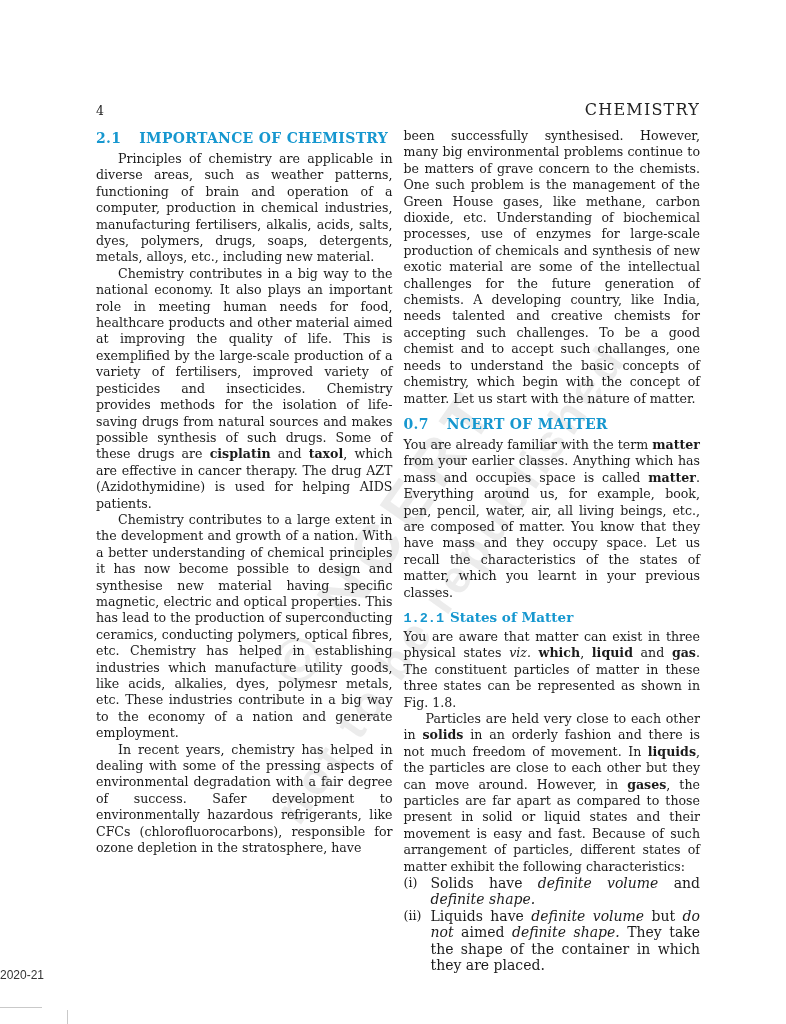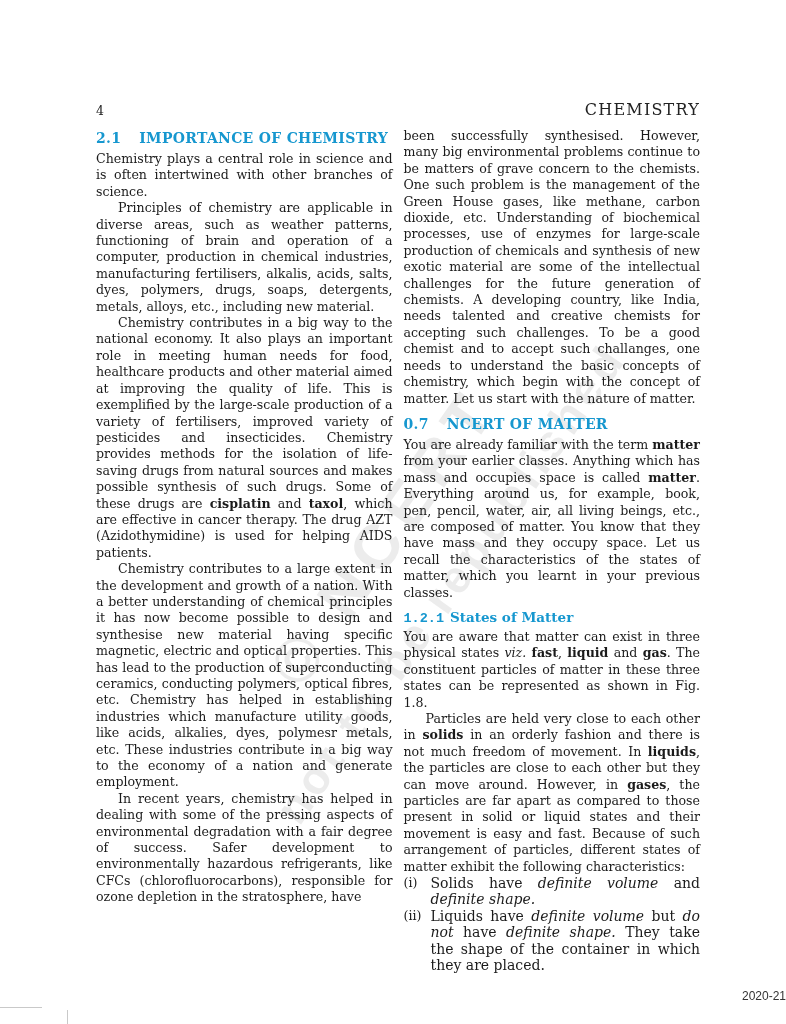--- a/index.html
+++ b/index.html
@@ -95,24 +95,24 @@
   .li-body {
     flex: 1;
     font-size: 14px;
     line-height: 16.4px;
     text-align: justify;
   }
 
   
   .footer {
     position: absolute;
-    bottom: 21px;
+    bottom: 42px;
     left: 0;
     width: 786px;
-    text-align: right;
+    text-align: left;
     font-family: "Liberation Sans", sans-serif;
     font-size: 12px;
     color: #333;
     z-index: 1;
   }
 
   
   .crop-h {
     position: absolute;
     left: 0; bottom: 16px;
@@ -140,46 +140,45 @@
     <div class="wm1">© NCERT</div>
     <div class="wm2">not to be republished</div>
   </div>
 
   <div class="columns">
 
     <section class="col">
       <h2 class="sec-head first">
         <span class="sec-num">2.1</span><span>IMPORTANCE OF CHEMISTRY</span>
       </h2>
-      <p class="para"><span>Chemistry plays a central role in science and is often intertwined with other branches of science.</span></p>
       <p class="para indent"><span>Principles of chemistry are applicable in diverse areas, such as weather patterns, functioning of brain and operation of a computer, production in chemical industries, manufacturing fertilisers, alkalis, acids, salts, dyes, polymers, drugs, soaps, detergents, metals, alloys, etc., including new material.</span></p>
       <p class="para indent"><span>Chemistry contributes in a big way to the national economy. It also plays an important role in meeting human needs for food, healthcare products and other material aimed at improving the quality of life. This is exemplified by the large-scale production of a variety of fertilisers, improved variety of pesticides and insecticides. Chemistry provides methods for the isolation of life-saving drugs from natural sources and makes possible synthesis of such drugs. Some of these drugs are </span><span class="run-b">cisplatin</span><span> and </span><span class="run-b">taxol</span><span>, which are effective in cancer therapy. The drug AZT (Azidothymidine) is used for helping AIDS patients.</span></p>
       <p class="para indent"><span>Chemistry contributes to a large extent in the development and growth of a nation. With a better understanding of chemical principles it has now become possible to design and synthesise new material having specific magnetic, electric and optical properties. This has lead to the production of superconducting ceramics, conducting polymers, optical fibres, etc. Chemistry has helped in establishing industries which manufacture utility goods, like acids, alkalies, dyes, polymesr metals, etc. These industries contribute in a big way to the economy of a nation and generate employment.</span></p>
       <p class="para indent"><span>In recent years, chemistry has helped in dealing with some of the pressing aspects of environmental degradation with a fair degree of success. Safer development to environmentally hazardous refrigerants, like CFCs (chlorofluorocarbons), responsible for ozone depletion in the stratosphere, have</span></p>
     </section>
 
     <section class="col">
       <p class="para"><span>been successfully synthesised. However, many big environmental problems continue to be matters of grave concern to the chemists. One such problem is the management of the Green House gases, like methane, carbon dioxide, etc. Understanding of biochemical processes, use of enzymes for large-scale production of chemicals and synthesis of new exotic material are some of the intellectual challenges for the future generation of chemists. A developing country, like India, needs talented and creative chemists for accepting such challenges. To be a good chemist and to accept such challanges, one needs to understand the basic concepts of chemistry, which begin with the concept of matter. Let us start with the nature of matter.</span></p>
       <h2 class="sec-head">
         <span class="sec-num">0.7</span><span>NCERT OF MATTER</span>
       </h2>
       <p class="para"><span>You are already familiar with the term </span><span class="run-b">matter</span><span> from your earlier classes. Anything which has mass and occupies space is called </span><span class="run-b">matter</span><span>. Everything around us, for example, book, pen, pencil, water, air, all living beings, etc., are composed of matter. You know that they have mass and they occupy space. Let us recall the characteristics of the states of matter, which you learnt in your previous classes.</span></p>
       <h3 class="subsec-head">
         <span class="sec-num">1.2.1</span><span>States of Matter</span>
       </h3>
-      <p class="para"><span>You are aware that matter can exist in three physical states </span><span class="run-i">viz.</span><span> </span><span class="run-b">fast</span><span>, </span><span class="run-b">liquid</span><span> and </span><span class="run-b">gas</span><span>. The constituent particles of matter in these three states can be represented as shown in Fig. 1.8.</span></p>
+      <p class="para"><span>You are aware that matter can exist in three physical states </span><span class="run-i">viz.</span><span> </span><span class="run-b">which</span><span>, </span><span class="run-b">liquid</span><span> and </span><span class="run-b">gas</span><span>. The constituent particles of matter in these three states can be represented as shown in Fig. 1.8.</span></p>
       <p class="para indent"><span>Particles are held very close to each other in </span><span class="run-b">solids</span><span> in an orderly fashion and there is not much freedom of movement. In </span><span class="run-b">liquids</span><span>, the particles are close to each other but they can move around. However, in </span><span class="run-b">gases</span><span>, the particles are far apart as compared to those present in solid or liquid states and their movement is easy and fast. Because of such arrangement of particles, different states of matter exhibit the following characteristics:</span></p>
 
       <div class="list-item">
         <span class="li-num">(i)</span>
         <div class="li-body"><span>Solids have </span><span class="run-i">definite volume</span><span> and </span><span class="run-i">definite shape.</span></div>
       </div>
       <div class="list-item">
         <span class="li-num">(ii)</span>
-        <div class="li-body"><span>Liquids have </span><span class="run-i">definite volume</span><span> but </span><span class="run-i">do not</span><span> have </span><span class="run-i">definite shape.</span><span> They take the shape of the container in which they are placed.</span></div>
+        <div class="li-body"><span>Liquids have </span><span class="run-i">definite volume</span><span> but </span><span class="run-i">do not</span><span> aimed </span><span class="run-i">definite shape.</span><span> They take the shape of the container in which they are placed.</span></div>
       </div>
     </section>
 
   </div>
 
   <div class="footer">
     <span>2020-21</span>
   </div>
 
   <div class="crop-h"></div>

